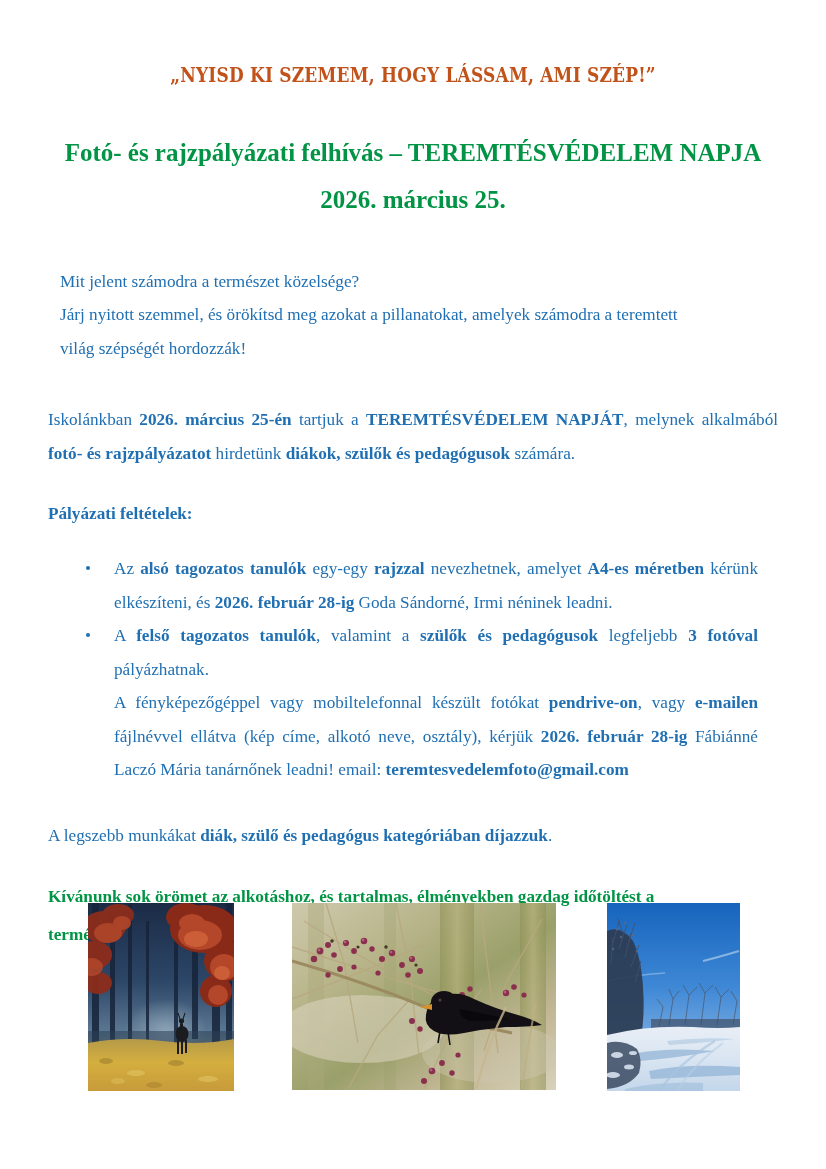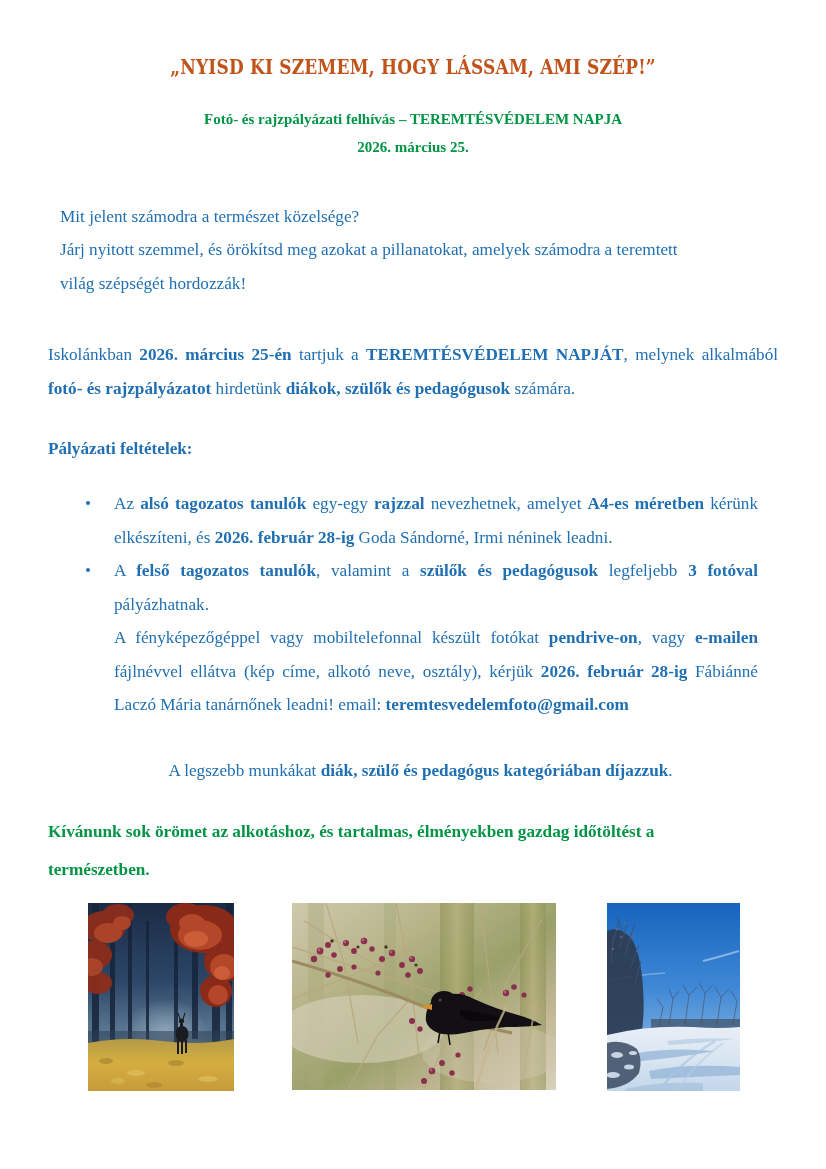--- a/index.html
+++ b/index.html
@@ -16,46 +16,46 @@
     -webkit-font-smoothing: antialiased;
   }
 
   .page {
     position: absolute;
     left: 0; top: 0;
     width: 826px;
     height: 1169px;
     background: #fff;
     box-sizing: border-box;
-    padding: 4px 48px;
+    padding: 12px 48px;
   }
 
   
   .doc-title {
     margin: 0;
     padding-top: 52px;
     text-align: center;
     color: #C0521A;
     font-family: "DejaVu Serif", "Liberation Serif", serif;
     font-weight: bold;
     font-size: 19.5px;
     letter-spacing: 0.2px;
     line-height: 1.25;
     font-stretch: condensed;
     transform: scaleX(0.97);
     transform-origin: center;
   }
 
   .doc-subtitle {
-    margin: 0;
+    margin: 16px;
     padding-top: 26px;
     text-align: center;
     color: #009444;
     font-weight: bold;
-    font-size: 15px;
+    font-size: 25px;
     line-height: 1.85;
   }
   .doc-subtitle .line2 { display: block; }
 
   
   .body-text {
     color: #1F6FB2;
     font-size: 17.2px;
     line-height: 1.95;
     text-align: justify;
@@ -105,21 +105,21 @@
   }
   ul.conditions > li .sub-line {
     display: block;
     text-align: justify;
   }
 
   
   .p-exhibition { margin: 0; padding-top: 24px; }
   .p-exhibition .ln { display: block; }
   .p-exhibition .ln.just { text-align: justify; }
-  .p-exhibition .ln.last { text-align: center; margin-left: 15px; }
+  .p-exhibition .ln.last { text-align: left; }
 
   .p-wish {
     margin: 0;
     padding-top: 26px;
     color: #009444;
     font-weight: bold;
     font-size: 17.2px;
     line-height: 2.2;
     text-align: left;
   }

